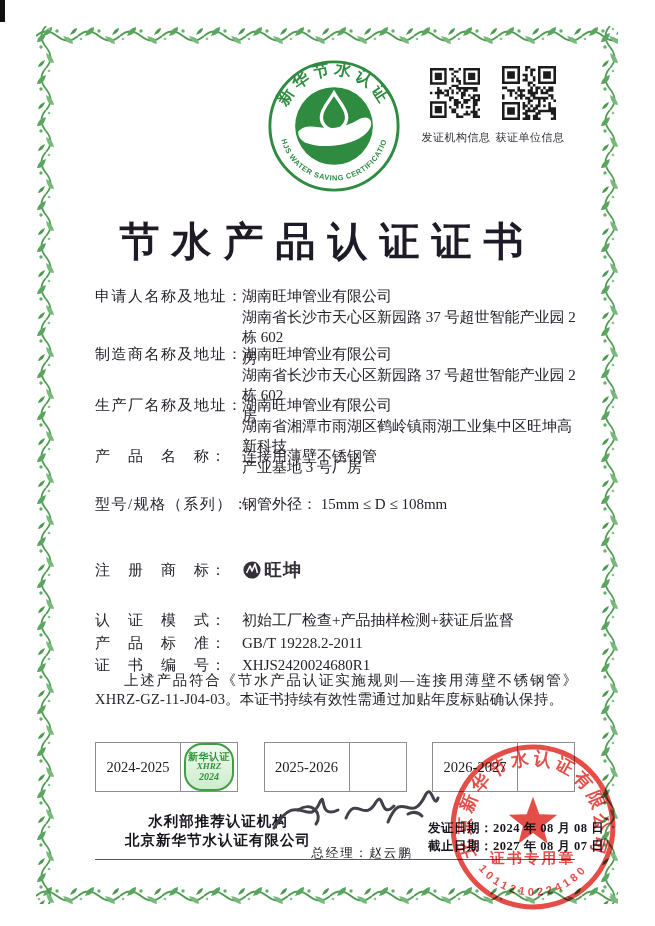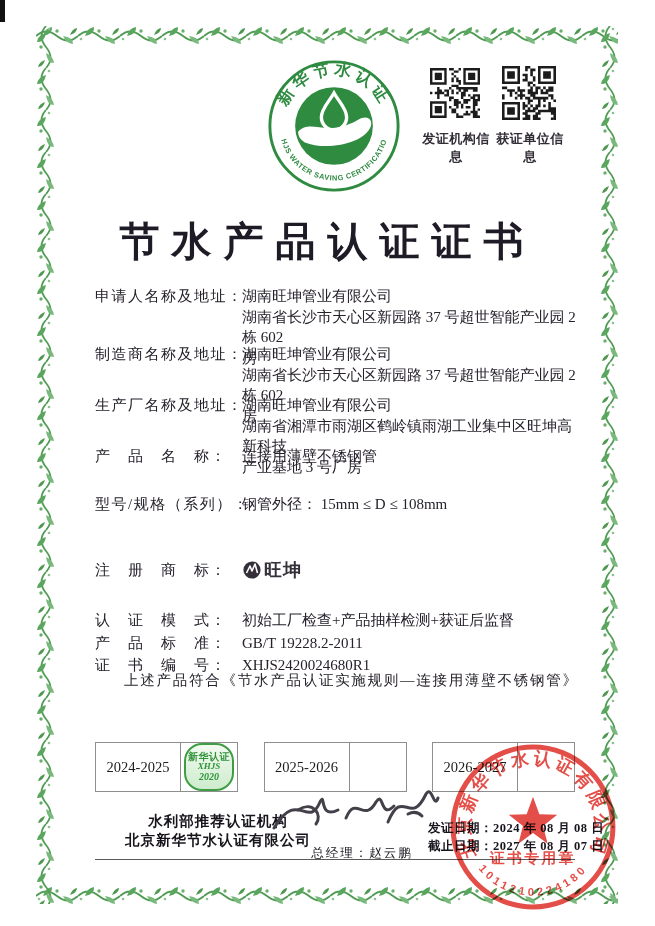--- a/index.html
+++ b/index.html
@@ -14,21 +14,21 @@
   .strip-left{left:36px;top:26px;width:18px;height:878px;}
   .strip-right{left:600px;top:26px;width:18px;height:878px;}
   
   .emblem{position:absolute;left:266px;top:58px;width:136px;height:136px;}
   
   .qr{position:absolute;width:50px;height:50px;}
   .qr svg{width:100%;height:100%;display:block;}
   .qr1{left:430px;top:68px;}
   .qr2{left:502px;top:66px;width:54px;height:54px;}
   .qr-label{position:absolute;top:130px;width:78px;text-align:center;
-            font-size:13px;font-weight:700;color:#332d38;letter-spacing:.5px;}
+            font-size:11px;font-weight:400;color:#332d38;letter-spacing:.5px;}
   .qr-label1{left:417px;}.qr-label2{left:491px;}
   
   .title{position:absolute;left:60px;top:214px;width:535px;text-align:center;
          font-family:"Liberation Sans","DejaVu Sans",sans-serif;
          font-size:40px;font-weight:800;letter-spacing:12px;color:#1f1b26;}
   
   .row{position:absolute;left:95px;width:486px;font-size:15px;line-height:20.5px;}
   .row .lbl{position:absolute;left:0;top:0;width:140px;letter-spacing:1.5px;
             font-weight:400;white-space:nowrap;}
   .row .val{margin-left:147px;}
@@ -206,30 +206,31 @@
     <span class="lbl">产　品　标　准：</span>
     <div class="val">GB/T 19228.2-2011</div>
   </div>
   <div class="row r-c3">
     <span class="lbl">证　书　编　号：</span>
     <div class="val">XHJS2420024680R1</div>
   </div>
 
   <div class="stmt">
     <div class="l1">上述产品符合《节水产品认证实施规则—连接用薄壁不锈钢管》</div>
+    <div class="l2">XHRZ-GZ-11-J04-03。本证书持续有效性需通过加贴年度标贴确认保持。</div>
   </div>
 
   <div class="boxes">
     <div class="ybox">
       <div class="yr">2024-2025</div>
       <div class="slot">
         <div class="sticker">
           <div class="s1">新华认证</div>
-          <div class="s2">XHJS</div>
-          <div class="s3">2020</div>
+          <div class="s2">XHRZ</div>
+          <div class="s3">2024</div>
         </div>
       </div>
     </div>
     <div class="ybox">
       <div class="yr">2025-2026</div>
       <div class="slot"></div>
     </div>
     <div class="ybox">
       <div class="yr">2026-2027</div>
       <div class="slot"></div>

